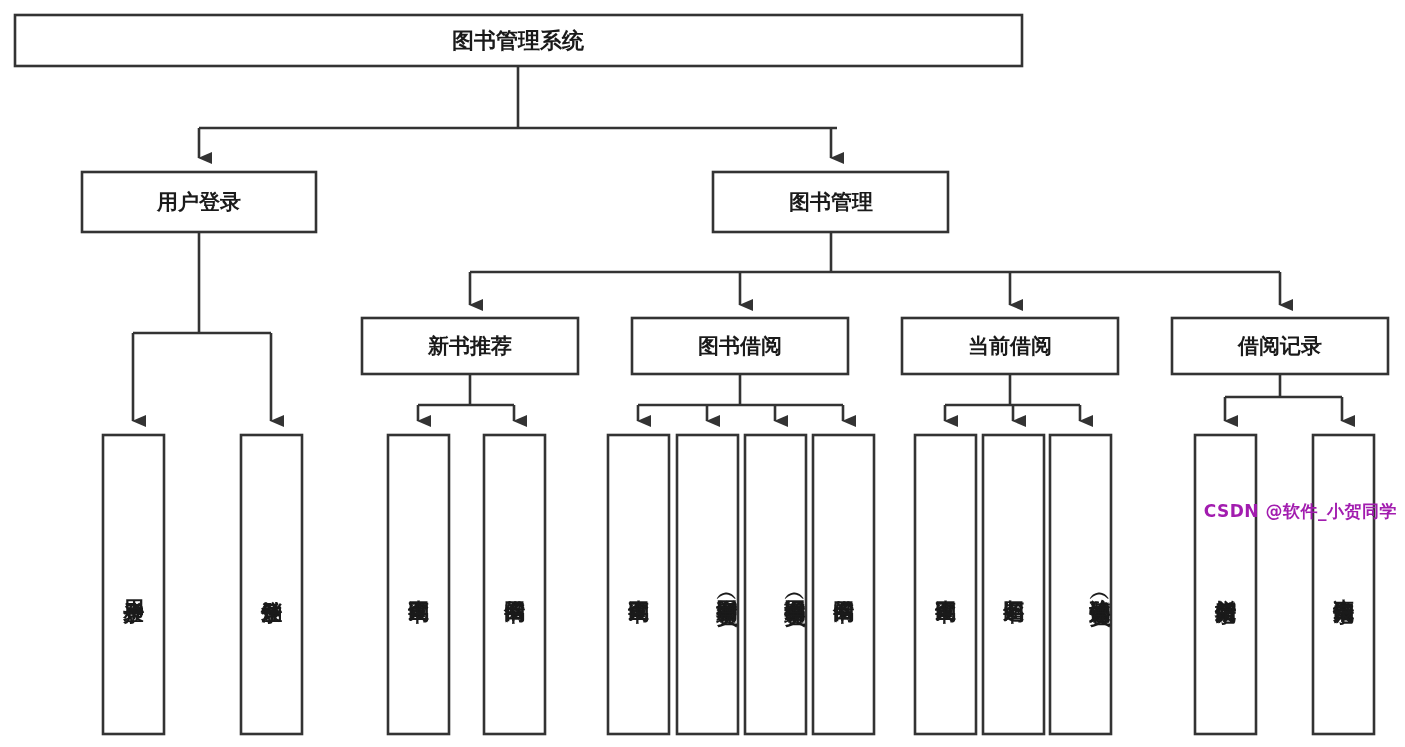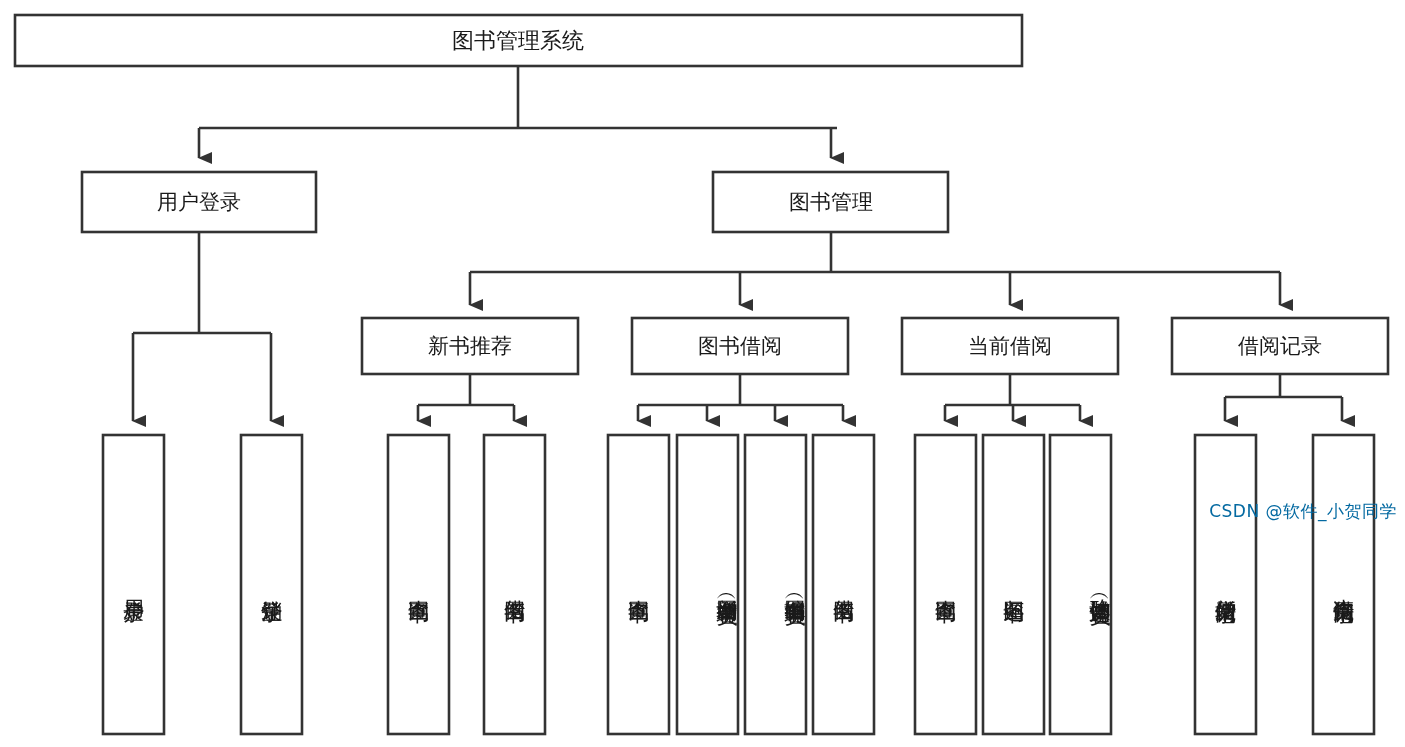--- a/index.html
+++ b/index.html
@@ -11,20 +11,21 @@
     width: 1405px;
     height: 747px;
     font-family: "DejaVu Sans", "Liberation Sans", sans-serif;
     overflow: hidden;
     position: relative;
   }
   #diagram-root {
     position: relative;
     width: 1405px;
     height: 529px;
+    font-weight: bold;
   }
   svg.flow {
     position: absolute;
     left: 0;
     top: 0;
     width: 1405px;
     height: 747px;
   }
   .node-box {
     fill: #ffffff;
@@ -64,21 +65,21 @@
   }
   .vert-label.center-v {
     align-items: center;
   }
   .watermark {
     position: absolute;
     right: 8px;
     bottom: 6px;
     font-family: "DejaVu Sans", "Liberation Sans", sans-serif;
     font-size: 17px;
-    color: #0369a1;
+    color: #a21caf;
     white-space: nowrap;
     letter-spacing: 0.5px;
   }
 </style>
 </head>
 <body>
 
 <div id="diagram-root">
 
   <svg class="flow" viewBox="0 0 1405 747">

